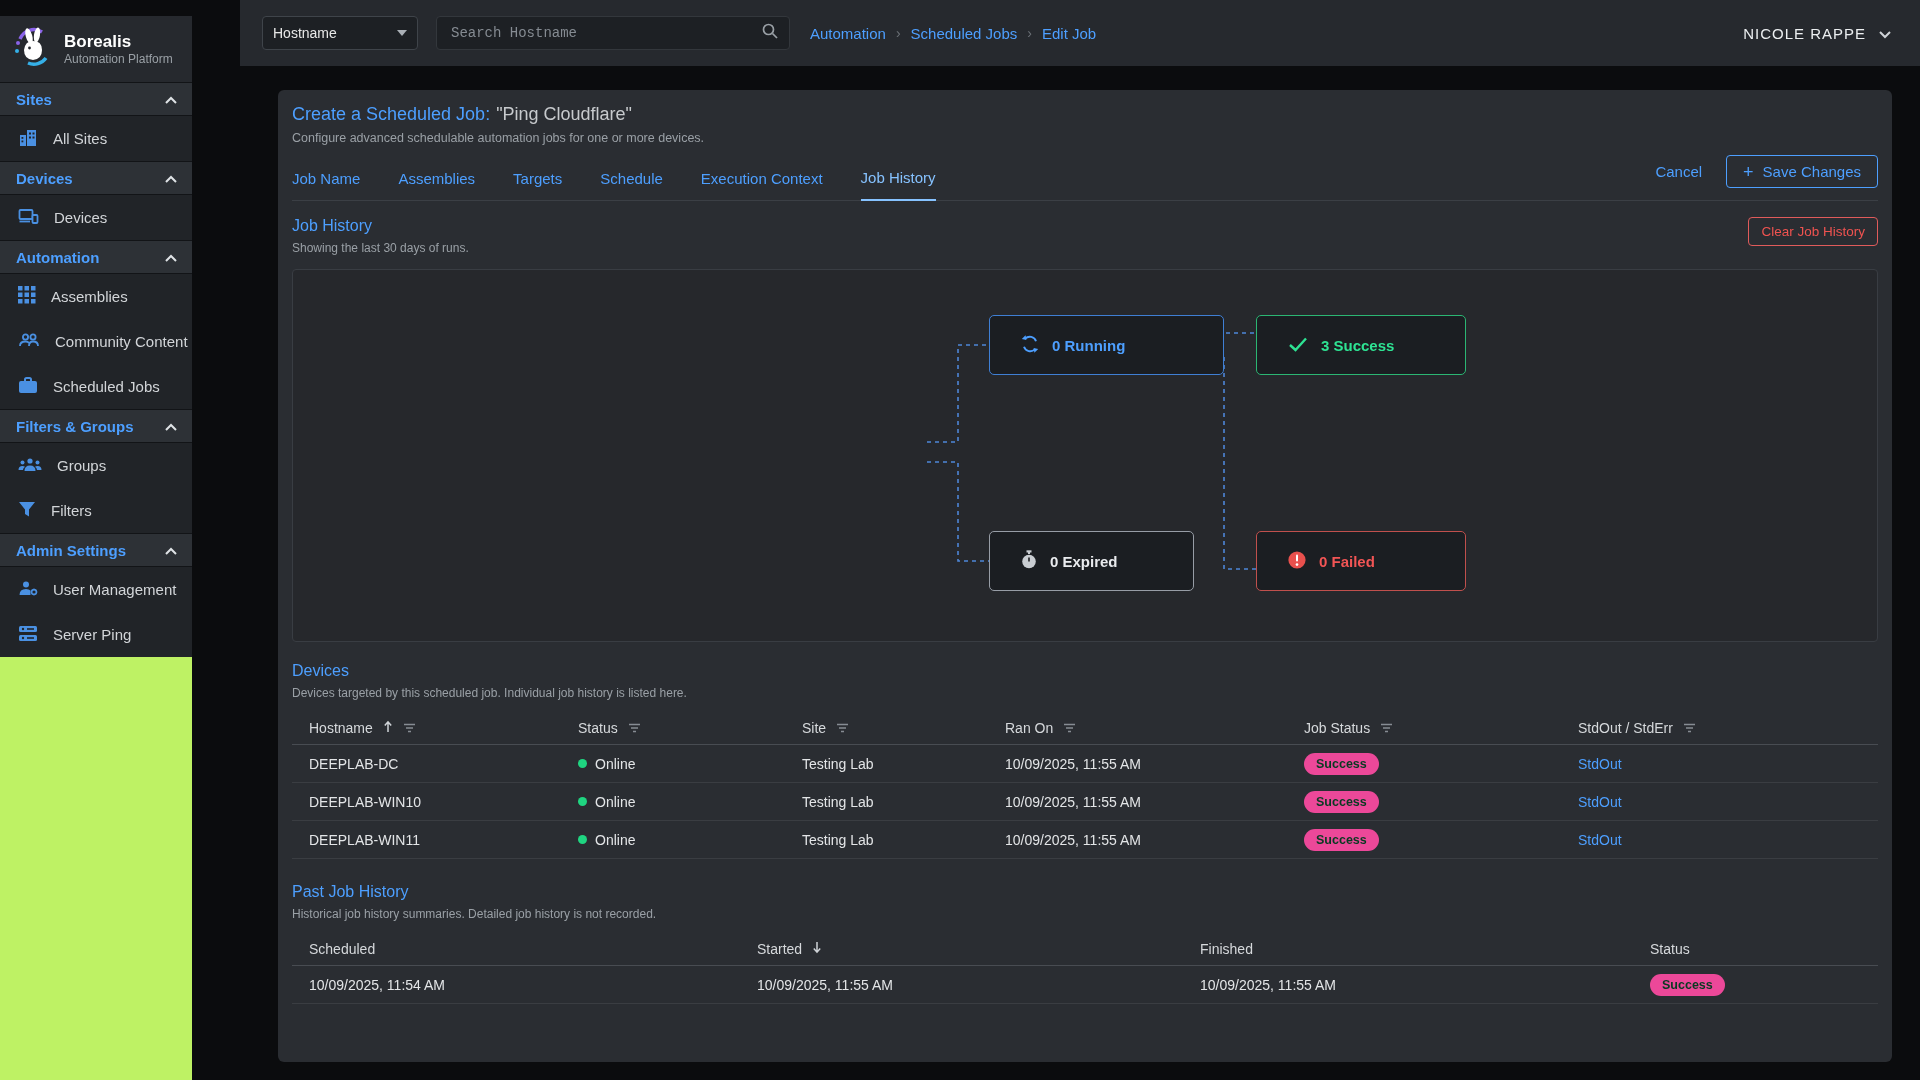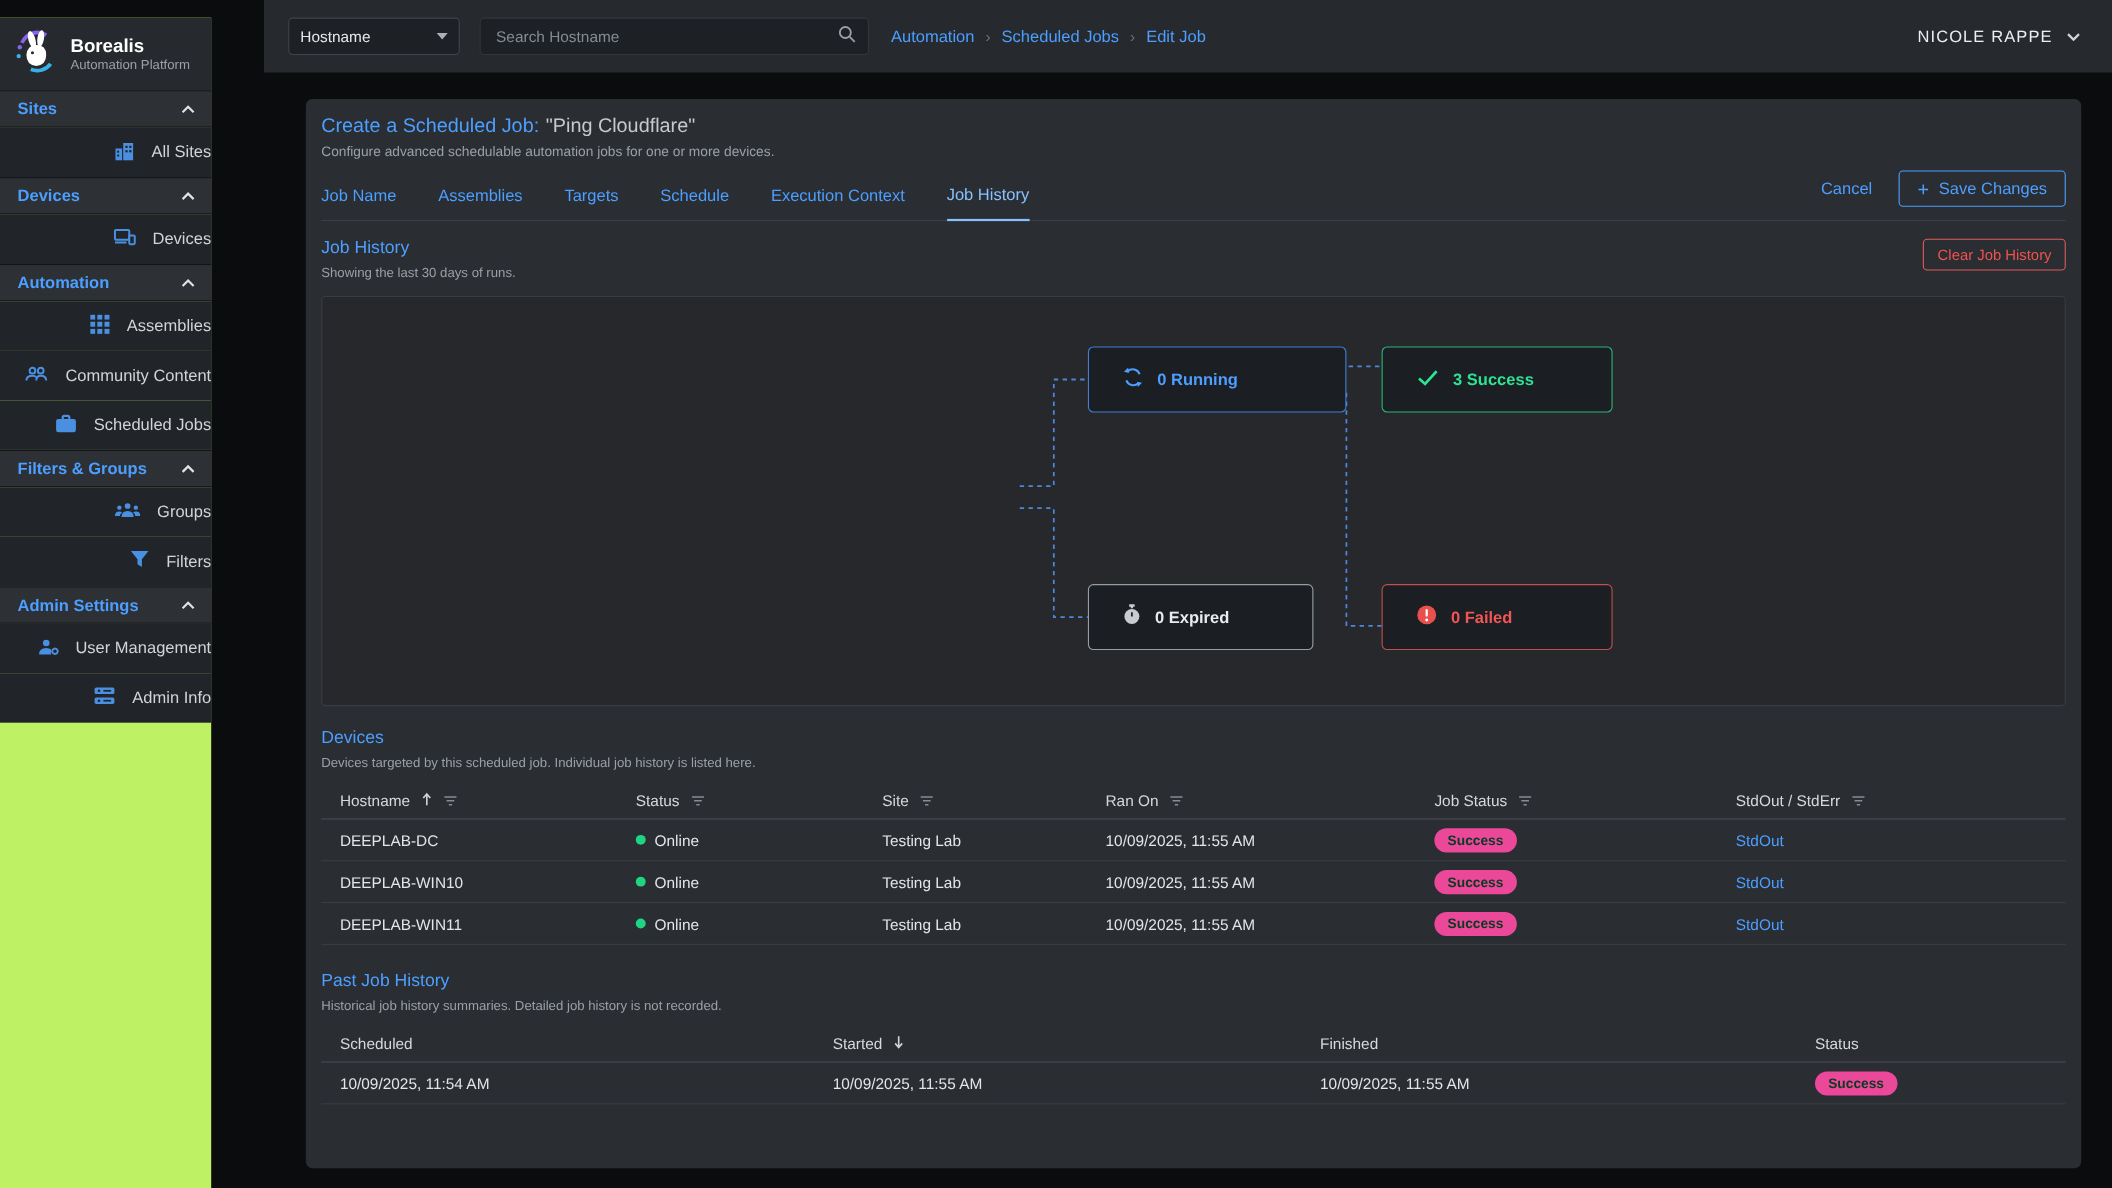--- a/index.html
+++ b/index.html
@@ -8,32 +8,32 @@
 
   
   .sidebar{position:absolute;left:0;top:16px;width:192px;height:100%;background:#bef264;}
   .logo-row{height:66px;background:#26292e;display:flex;align-items:center;padding-left:12px;gap:10px;}
   .brand-name{color:#ffffff;font-weight:bold;font-size:17px;line-height:1.15;}
   .brand-sub{color:#9aa0a6;font-size:12px;}
   .side-header{height:32px;background:#2d3136;display:flex;align-items:center;justify-content:space-between;
                padding:0 14px 0 16px;color:#4d9fff;font-weight:bold;font-size:15px;
                border-top:1px solid #121417;border-bottom:1px solid #121417;cursor:pointer;}
   .side-item{height:45px;background:#212428;display:flex;align-items:center;gap:15px;padding-left:18px;
-             color:#d2d5d8;font-size:15px;cursor:pointer;justify-content:flex-end;}
+             color:#d2d5d8;font-size:15px;cursor:pointer;}
   .side-item svg{flex:0 0 auto;}
 
   
   .topbar{position:absolute;left:240px;top:0;right:0;height:66px;background:#26292e;display:flex;align-items:center;}
   .host-select{margin-left:22px;width:156px;height:34px;background:#1d2024;border:1px solid #3f444a;border-radius:4px;
                display:flex;align-items:center;justify-content:space-between;padding:0 10px;color:#e8e8e8;font-size:14px;box-sizing:border-box;cursor:pointer;}
   .caret-down{width:0;height:0;border-left:5px solid transparent;border-right:5px solid transparent;border-top:6px solid #aab0b6;}
   .search-box{margin-left:18px;width:354px;height:34px;background:#1d2024;border:1px solid #33373c;border-radius:4px;
               display:flex;align-items:center;padding:0 10px 0 12px;box-sizing:border-box;}
   .search-box input{flex:1;background:transparent;border:none;outline:none;color:#d5d8db;font-size:14px;
-                    font-family:Liberation Sans, sans-serif;}
+                    font-family:Liberation Mono, monospace;}
   .search-box input::placeholder{color:#858b92;}
   .breadcrumbs{margin-left:20px;font-size:15px;display:flex;align-items:center;gap:10px;}
   .crumb{color:#4d9fff;cursor:pointer;}
   .crumb-sep{color:#6b7076;font-size:14px;}
   .user-chip{margin-left:auto;margin-right:28px;display:flex;align-items:center;gap:12px;color:#eceff1;
              font-size:15px;letter-spacing:1px;cursor:pointer;}
 
   
   .main{position:absolute;left:240px;top:66px;right:0;bottom:0;}
   .card{position:absolute;left:38px;top:24px;width:1614px;bottom:18px;background:#2a2d32;border-radius:6px;
@@ -240,21 +240,21 @@
       <span>
         <svg width="20" height="17" viewBox="0 0 20 17" fill="#4a90e2">
           <rect x="1" y="1" width="18" height="6" rx="1.5"></rect>
             <rect x="1" y="10" width="18" height="6" rx="1.5"></rect>
           <circle cx="5" cy="4" r="1.2" fill="#212428"></circle>
             <circle cx="5" cy="13" r="1.2" fill="#212428"></circle>
           <rect x="9" y="3.2" width="7" height="1.6" fill="#212428"></rect>
             <rect x="9" y="12.2" width="7" height="1.6" fill="#212428"></rect>
         </svg>
       </span>
-      <span>Admin Info</span>
+      <span>Server Ping</span>
     </div>
   </div>
 
   <div class="topbar">
     <div class="host-select">
       <span>Hostname</span>
       <span class="caret-down"></span>
     </div>
     <div class="search-box">
       <input type="text" placeholder="Search Hostname" style="">

